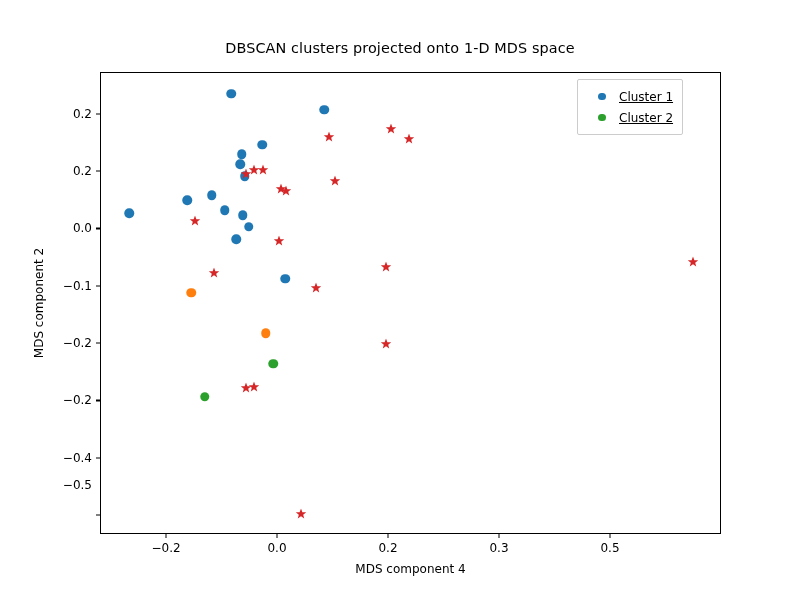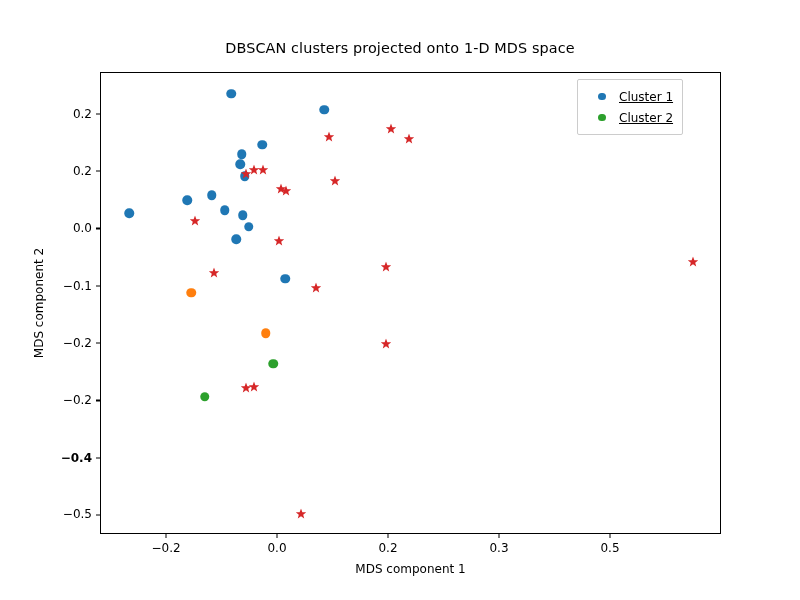--- a/index.html
+++ b/index.html
@@ -289,26 +289,26 @@
       <div class="ticklabel-y" style="top: 171.164px;">0.2</div>
       <div class="tick-y" style="top: 228.484px;"></div>
       <div class="ticklabel-y" style="top: 228.484px;">0.0</div>
       <div class="tick-y" style="top: 285.804px;"></div>
       <div class="ticklabel-y" style="top: 285.804px;">−0.1</div>
       <div class="tick-y" style="top: 343.124px;"></div>
       <div class="ticklabel-y" style="top: 343.124px;">−0.2</div>
       <div class="tick-y" style="top: 400.444px;"></div>
       <div class="ticklabel-y" style="top: 400.444px;">−0.2</div>
       <div class="tick-y" style="top: 457.764px;"></div>
-      <div class="ticklabel-y" style="top: 457.764px; font-weight: bold;">−0.4</div>
+      <div class="ticklabel-y" style="top: 457.764px;">−0.4</div>
       <div class="tick-y" style="top: 515.084px;"></div>
-      <div class="ticklabel-y" style="top: 514px; text-align: center;">−0.5</div>
+      <div class="ticklabel-y" style="top: 485px; text-align: center;">−0.5</div>
     </div>
 
-  <div id="xlabel">MDS component 1</div>
+  <div id="xlabel">MDS component 4</div>
   <div id="ylabel">MDS component 2</div>
 
   <div id="legend">
       <div class="legend-row">
         <div class="legend-marker">
           <div class="lmk-circle" style="background: rgb(31, 119, 180);"></div>
         </div>
         <div class="legend-label">Cluster 1</div>
       </div>
       <div class="legend-row">

